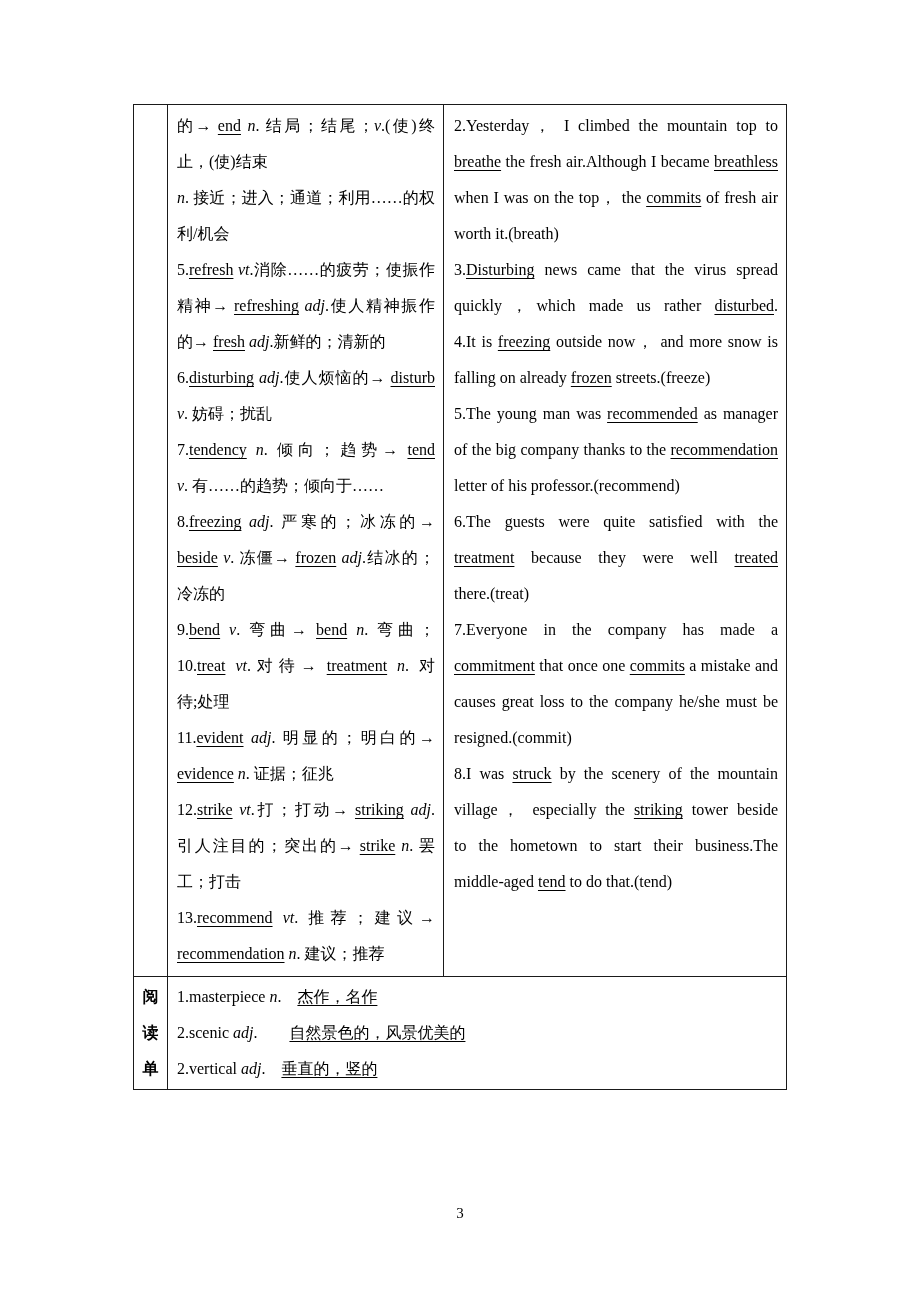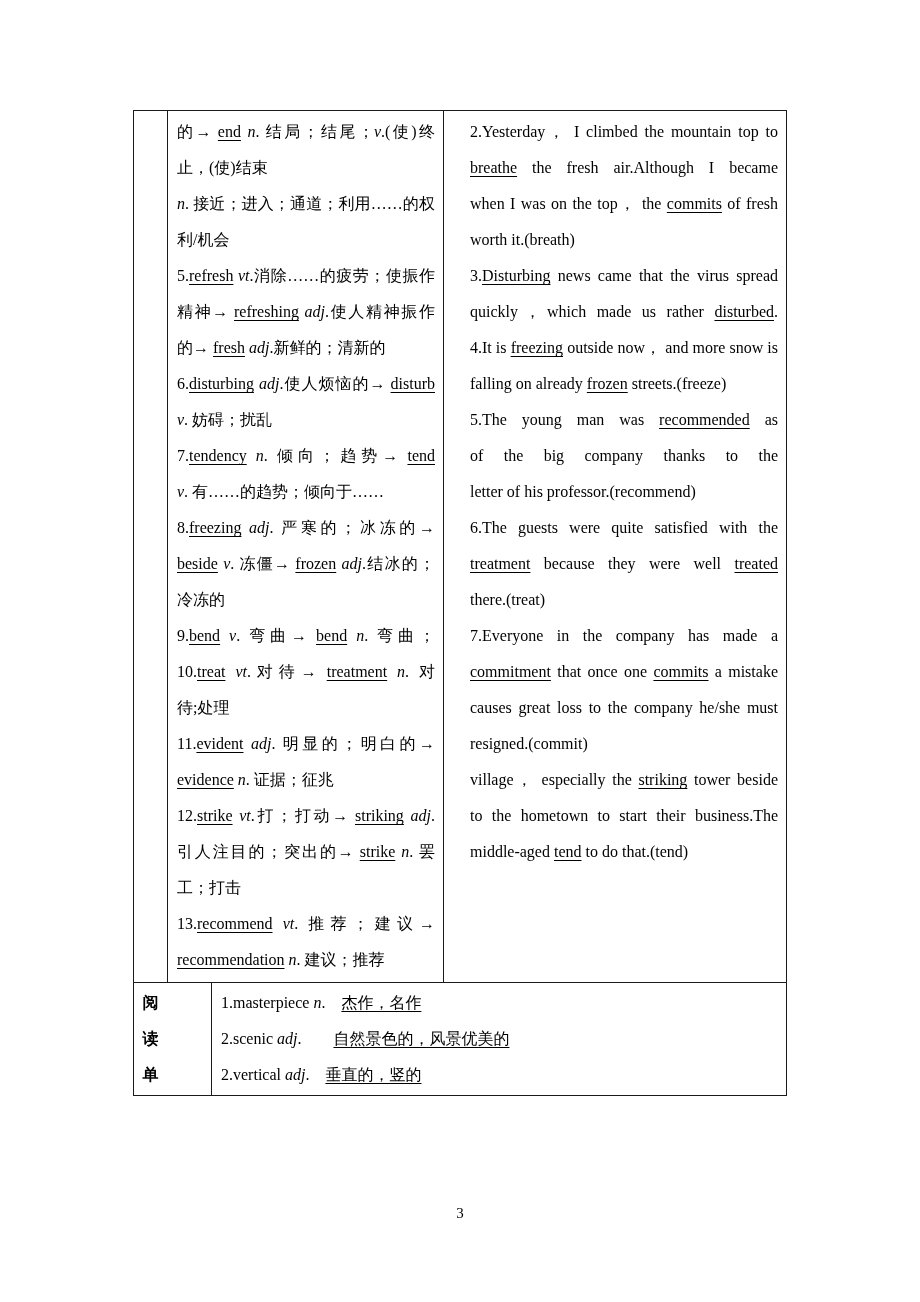--- a/index.html
+++ b/index.html
@@ -3,31 +3,31 @@
 <meta charset="utf-8">
 <style>
   * { margin:0; padding:0; box-sizing:border-box; }
   html,body { background:#ffffff; }
   body {
     width:920px; height:1302px; position:relative;
     font-family:"Liberation Serif","DejaVu Serif",serif;
     color:#000; font-size:16px;
   }
   .doc-table {
-    position:absolute; left:133px; top:110px; width:654px;
+    position:absolute; left:133px; top:104px; width:654px;
     border:1px solid #1a1a1a;
   }
   .t-row { display:grid; }
   .t-row.vocab { grid-template-columns:33px 276px 1fr; border-bottom:1px solid #1a1a1a; }
   .t-row.reading { grid-template-columns:33px 1fr; }
   .cell { padding:3px 8px 4px 9px; line-height:36px; overflow:hidden; }
   .cell.bordered { border-left:1px solid #1a1a1a; }
-  .cell.exercise { padding-left:26px; padding-right:8px; }
+  .cell.exercise { padding-left:10px; padding-right:8px; }
   .cell.side { padding:2px 0 2px 0; text-align:center; font-weight:bold; }
-  .cell.readlist { padding-top:2px; padding-bottom:2px;margin-left:44px; }
+  .cell.readlist { padding-top:2px; padding-bottom:2px; }
   .line { text-align:justify; height:36px; overflow:hidden; }
   .line.j { text-align-last:justify; }
   .side .line { text-align:center; text-align-last:center; }
   .readlist .line { text-align:left; text-align-last:left; }
   .u { text-decoration:underline; text-underline-offset:3px; }
   .i { font-style:italic; }
   .page-num {
     position:absolute; top:1205px; left:0; width:920px;
     text-align:center; font-size:15px;
   }
@@ -76,20 +76,21 @@
         <div class="line j"><span>5.The young man was </span><span class="u">recommended</span><span> as manager</span></div>
         <div class="line j"><span>of the big company thanks to the </span><span class="u">recommendation</span></div>
         <div class="line"><span>letter of his professor.(recommend)</span></div>
         <div class="line j"><span>6.The guests were quite satisfied with the</span></div>
         <div class="line j"><span class="u">treatment</span><span> because they were well </span><span class="u">treated</span></div>
         <div class="line"><span>there.(treat)</span></div>
         <div class="line j"><span>7.Everyone in the company has made a</span></div>
         <div class="line j"><span class="u">commitment</span><span> that once one </span><span class="u">commits</span><span> a mistake and</span></div>
         <div class="line j"><span>causes great loss to the company he/she must be</span></div>
         <div class="line"><span>resigned.(commit)</span></div>
+        <div class="line j"><span>8.I was </span><span class="u">struck</span><span> by the scenery of the mountain</span></div>
         <div class="line j"><span>village， especially the </span><span class="u">striking</span><span> tower beside</span></div>
         <div class="line j"><span>to the hometown to start their business.The</span></div>
         <div class="line"><span>middle-aged </span><span class="u">tend</span><span> to do that.(tend)</span></div>
       </div>
   </div>
   <div class="t-row reading">
     <div class="cell side">
         <div class="line"><span>阅</span></div>
         <div class="line"><span>读</span></div>
         <div class="line"><span>单</span></div>

